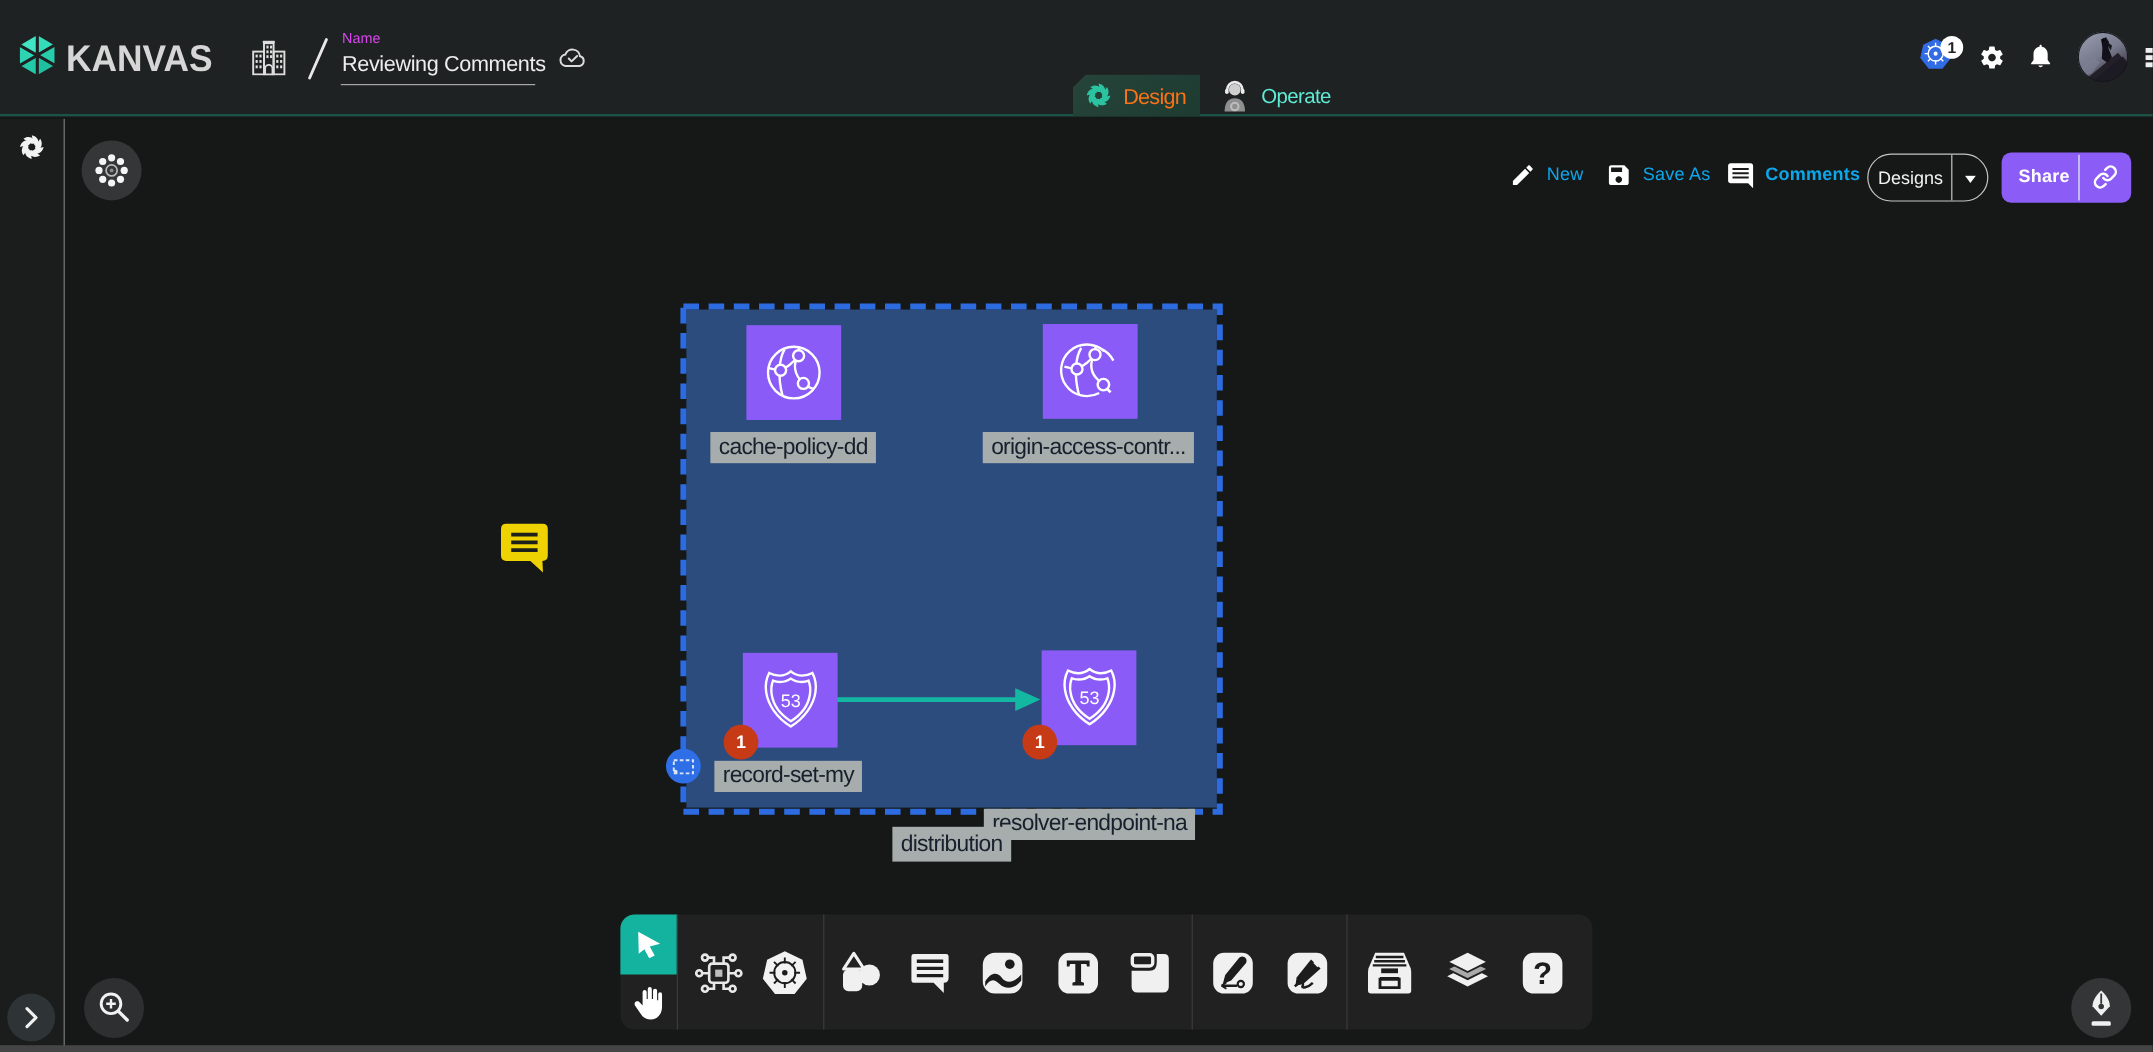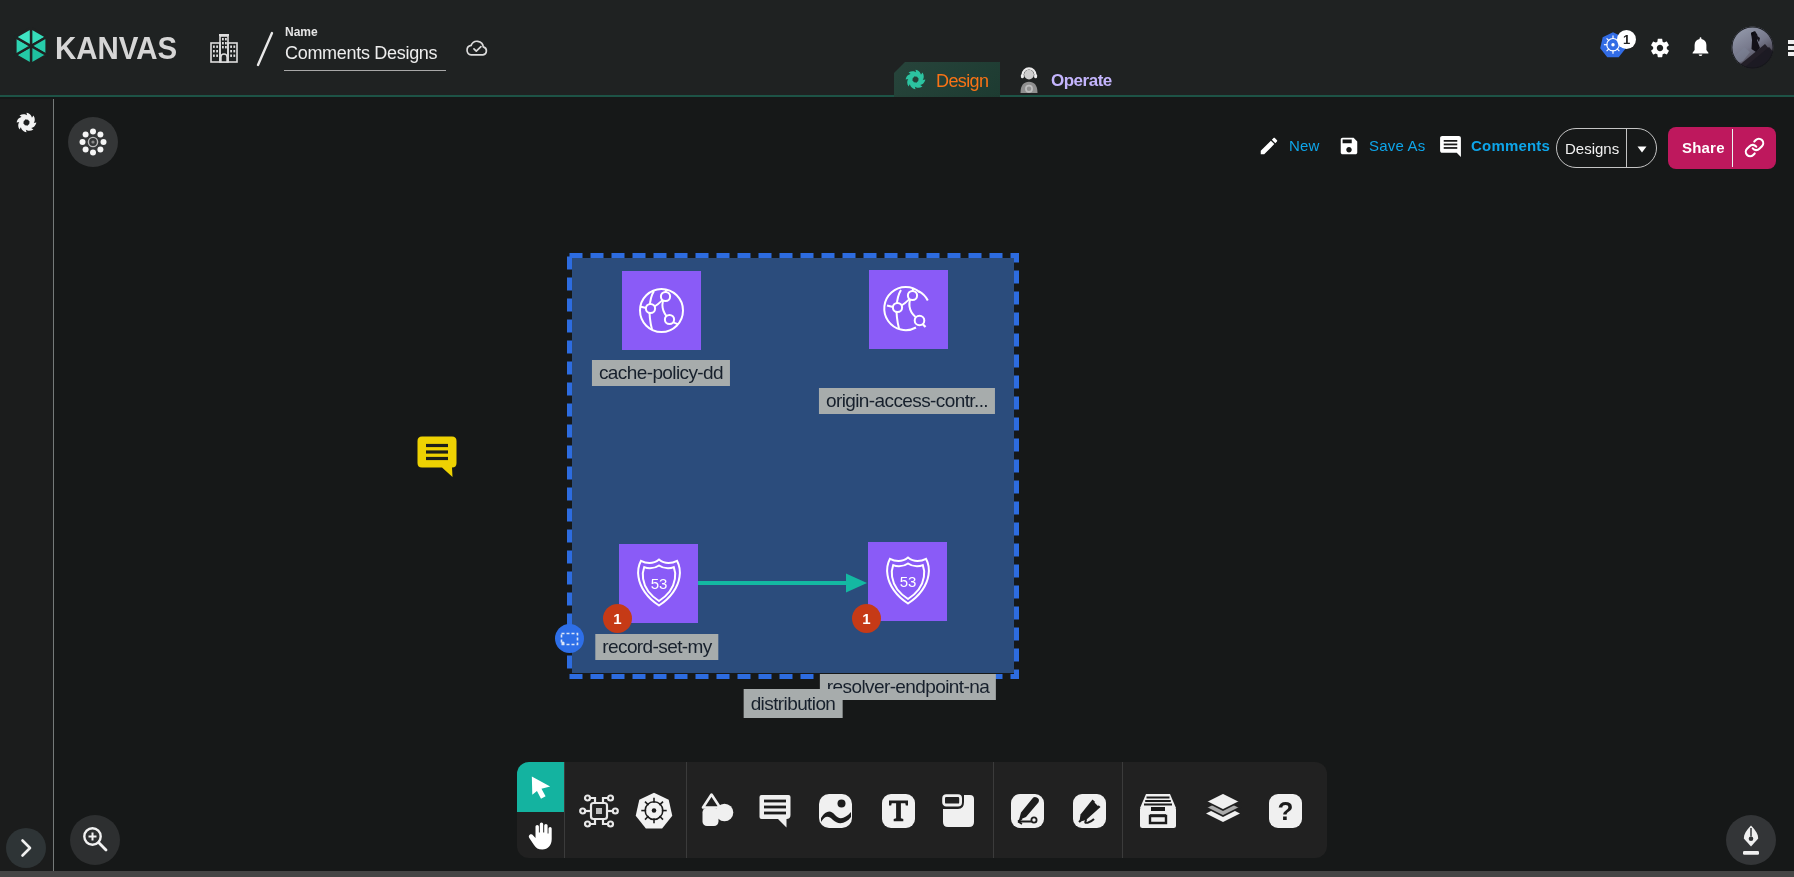--- a/index.html
+++ b/index.html
@@ -2,33 +2,33 @@
 <html><head>
 <meta charset="utf-8">
 <style>
   * { margin:0; padding:0; box-sizing:border-box; }
   html,body { width:1794px; height:877px; overflow:hidden; background:#161818; }
   body { font-family:"Liberation Sans", sans-serif; position:relative; }
   .abs { position:absolute; }
   
   #header { position:absolute; left:0; top:0; width:1794px; height:97px; background:#1f2222; border-bottom:2px solid #1d5346; }
   #kanvas-text { position:absolute; left:55px; top:31px; font-size:31px; font-weight:bold; color:#d6d6d6; letter-spacing:0px; transform:scaleX(0.95); transform-origin:left; }
-  #nm-label { position:absolute; left:285px; top:25px; font-size:12px; font-weight:bold; color:#e5e5e5; }
+  #nm-label { position:absolute; left:285px; top:25px; font-size:12px; font-weight:normal; color:#d946ef; }
   #nm-input { position:absolute; left:285px; top:43px; font-size:18px; color:#ededed; letter-spacing:-0.3px; }
   #nm-line  { position:absolute; left:284px; top:70px; width:162px; height:1px; background:#a8a8a8; }
   
   #tab-design { position:absolute; left:894px; top:62px; width:106px; height:35px; background:linear-gradient(135deg,#27443b,#1d3b31); clip-path:polygon(11px 0, 100% 0, 100% 100%, 0 100%, 0 11px); display:flex; align-items:center; }
   
   #sidebar { position:absolute; left:0; top:99px; width:54px; height:778px; background:#1b1c1c; border-right:1px solid #757a79; }
   
   .txtbtn { position:absolute; top:137px; color:#0ea5e9; font-size:15px; letter-spacing:0.2px; }
   #btn-actions { position:absolute; left:1556px; top:128px; width:101px; height:40px; border:1px solid #c4c4c4; border-radius:20px; color:#f2f2f2; font-size:15px; }
   #btn-actions .lbl { position:absolute; left:8px; top:11px; }
   #btn-actions .div { position:absolute; left:69px; top:0; width:1px; height:38px; background:#c4c4c4; }
-  #btn-share { position:absolute; left:1668px; top:127px; width:108px; height:42px; background:#be185d; border-radius:8px; }
+  #btn-share { position:absolute; left:1668px; top:127px; width:108px; height:42px; background:#8b5cf6; border-radius:8px; }
   #btn-share .lbl { position:absolute; left:14px; top:12px; color:#fff; font-size:15px; font-weight:bold; letter-spacing:0.2px; }
   #btn-share .div { position:absolute; left:64px; top:2px; width:1px; height:38px; background:#e8f5f2; }
   
   #selrect { position:absolute; left:572px; top:258px; width:442px; height:415px; background:#2b4c7c; }
   .node { position:absolute; width:79px; height:79px; background:#8a5bf7; }
   .nlabel { position:absolute; height:26px; background:#a7acac; border-radius:0; color:#17202c; font-size:19px; letter-spacing:-0.6px; text-align:center; line-height:26px; padding:0 7px; white-space:nowrap; transform:translateX(-50%); }
   .badge { position:absolute; width:29px; height:29px; border-radius:50%; background:#c63a16; color:#fff; font-size:15px; font-weight:bold; text-align:center; line-height:29px; }
   
   #dock { position:absolute; left:517px; top:762px; width:810px; height:96px; background:#212121; border-radius:12px; }
   #dock .sep { position:absolute; top:0; width:1px; height:96px; background:#3b3b3b; }
@@ -137,21 +137,21 @@
   </g>
 </svg>
 
 <div class="abs" style="left:1788px; top:40px; width:6px; height:4px; background:#efefef;"></div>
 <div class="abs" style="left:1788px; top:46px; width:6px; height:4px; background:#efefef;"></div>
 <div class="abs" style="left:1788px; top:52px; width:6px; height:4px; background:#efefef;"></div>
 <div id="sidebar"></div>
 <div id="bottombar"></div>
 <div id="kanvas-text">KANVAS</div>
 <div id="nm-label">Name</div>
-<div id="nm-input">Comments Designs</div>
+<div id="nm-input">Reviewing Comments</div>
 <div id="nm-line"></div>
 <div id="tab-design"></div>
 <svg class="abs" style="left:905px; top:69px;" width="21" height="21" viewBox="0 0 48 48">
   <g fill="#2cc3a0">
     <path id="dsp" d="M24,1.5 C32,3 37,9 37,16 C37,21 33,23.5 30,21 C26,17.5 26,10 24,1.5 Z"></path>
     <use href="#dsp" transform="rotate(45 24 24)"></use>
     <use href="#dsp" transform="rotate(90 24 24)"></use>
     <use href="#dsp" transform="rotate(135 24 24)"></use>
     <use href="#dsp" transform="rotate(180 24 24)"></use>
     <use href="#dsp" transform="rotate(225 24 24)"></use>
@@ -162,21 +162,21 @@
 <div class="abs" style="left:936px; top:71px; color:#f97316; font-size:18px; letter-spacing:-0.6px;">Design</div>
 
 <svg class="abs" style="left:1017px; top:66px;" width="24" height="28" viewBox="0 0 24 28">
   <circle cx="12" cy="8.6" r="4.9" fill="#cfcfcf"></circle>
   <path d="M3.5,27 C3.5,19 7,15.8 12,15.8 C17,15.8 20.5,19 20.5,27 Z" fill="#8f8f8f"></path>
   <path d="M5.6,8.8 A6.4,6.4 0 0 1 18.4,8.8" fill="none" stroke="#ececec" stroke-width="2.2"></path>
   <rect x="3.9" y="7.9" width="3" height="4.4" rx="1.5" fill="#ececec"></rect>
   <rect x="17.1" y="7.9" width="3" height="4.4" rx="1.5" fill="#ececec"></rect>
   <circle cx="12" cy="22.8" r="3.1" fill="none" stroke="#bdbdbd" stroke-width="1.7"></circle>
 </svg>
-<div class="abs" style="left:1051px; top:71px; color:#c4b5fd; font-size:17px; letter-spacing:-0.5px;font-weight:bold;">Operate</div>
+<div class="abs" style="left:1051px; top:71px; color:#5eead4; font-size:17px; letter-spacing:-0.5px;">Operate</div>
 
 <svg class="abs" style="left:16px; top:112px;" width="21" height="21" viewBox="0 0 48 48">
   <g fill="#f2f2f2">
     <path id="ssp" d="M24,1.5 C32,3 37,9 37,16 C37,21 33,23.5 30,21 C26,17.5 26,10 24,1.5 Z"></path>
     <use href="#ssp" transform="rotate(45 24 24)"></use>
     <use href="#ssp" transform="rotate(90 24 24)"></use>
     <use href="#ssp" transform="rotate(135 24 24)"></use>
     <use href="#ssp" transform="rotate(180 24 24)"></use>
     <use href="#ssp" transform="rotate(225 24 24)"></use>
     <use href="#ssp" transform="rotate(270 24 24)"></use>
@@ -303,21 +303,21 @@
     <line x1="10" y1="23.5" x2="32" y2="23.5"></line>
   </g>
 </svg>
 
 <div class="abs" style="left:555px; top:624px; width:29px; height:29px; border-radius:50%; background:#2e6fe8;"></div>
 <svg class="abs" style="left:560px; top:632px;" width="19" height="14" viewBox="0 0 19 14">
   <rect x="1.5" y="1.5" width="16" height="11" fill="none" stroke="#dce6f8" stroke-width="1.6" stroke-dasharray="3,2"></rect>
   <circle cx="3" cy="11" r="1.6" fill="#dce6f8"></circle>
 </svg>
 <div class="nlabel" style="left:661px; top:360px;">cache-policy-dd</div>
-<div class="nlabel" style="left:907px; top:360px;margin-top:28px;">origin-access-contr...</div>
+<div class="nlabel" style="left:907px; top:360px;">origin-access-contr...</div>
 <div class="nlabel" style="left:657px; top:634px;">record-set-my</div>
 <div class="nlabel" style="left:908px; top:634px;margin-top:40px;">resolver-endpoint-na</div>
 <div class="nlabel" style="left:793px; top:689px; height:29px; line-height:29px;">distribution</div>
 <div class="badge" style="left:603px; top:604px;">1</div>
 <div class="badge" style="left:852px; top:604px;">1</div>
 
 <div id="dock">
   <div id="dock-cursor"></div>
   <div class="sep" style="left:47px;"></div>
   <div class="sep" style="left:169px;"></div>

